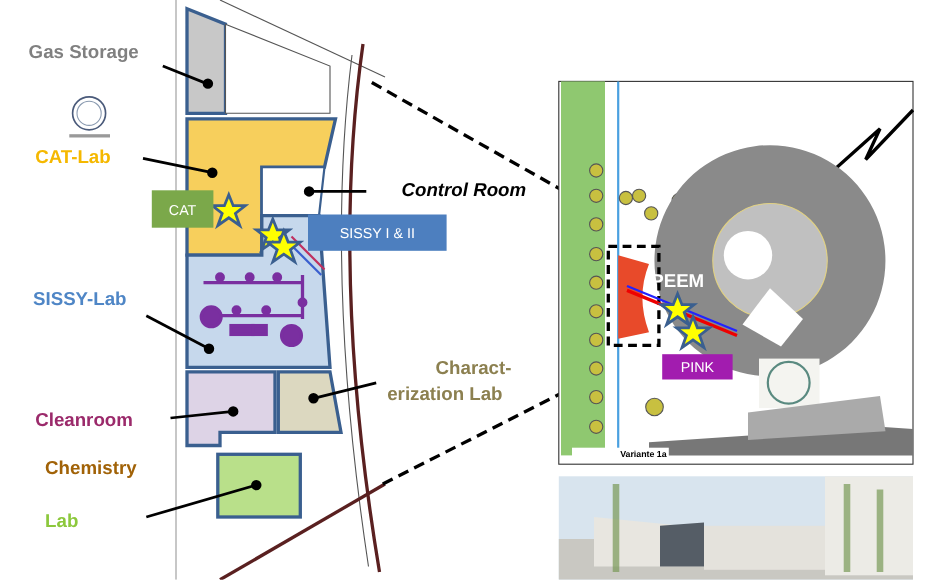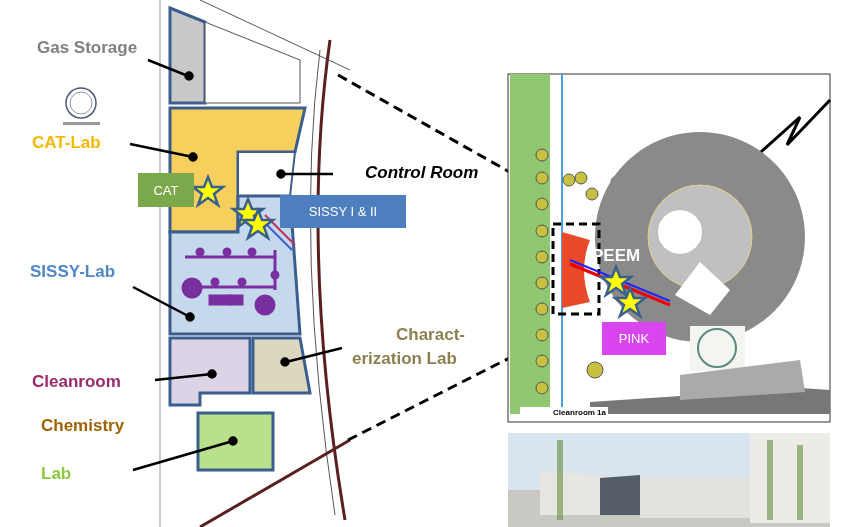--- a/index.html
+++ b/index.html
@@ -133,28 +133,28 @@
   <polygon points="600,478 640,475 640,515 600,515" fill="#555d66"></polygon>
   <rect x="640" y="478" width="110" height="40" fill="#e4e2dc"></rect>
   <rect x="750" y="433" width="80" height="90" fill="#ecebe6"></rect>
   <g stroke="#7a9a58" stroke-width="6" opacity="0.7">
     <line x1="560" y1="440" x2="560" y2="520"></line>
       <line x1="770" y1="440" x2="770" y2="520"></line>
     <line x1="800" y1="445" x2="800" y2="520"></line>
   </g>
 </svg>
 
-<div class="lbl" style="left:26px;top:38px;color:#808080;margin-left:11px;">Gas Storage</div>
+<div class="lbl" style="left:26px;top:38px;color:#808080;">Gas Storage</div>
 <div class="lbl" style="left:32px;top:133px;color:#f5b800;">CAT-Lab</div>
 <div class="lbl" style="left:30px;top:262px;color:#4f86c6;">SISSY-Lab</div>
 <div class="lbl" style="left:32px;top:372px;color:#9b2a6b;">Cleanroom</div>
 <div class="lbl" style="left:41px;top:416px;color:#a16207;">Chemistry</div>
 <div class="lbl" style="left:41px;top:464px;color:#8cc83c;">Lab</div>
 <div class="lbl" style="left:365px;top:163px;color:#000;font-style:italic;">Control Room</div>
 <div class="lbl" style="left:352px;top:325px;color:#8c8050;margin-left:44px;">Charact-</div>
 <div class="lbl" style="left:352px;top:349px;color:#8c8050;">erization Lab</div>
 
 <div class="tag" style="left:138px;top:173px;width:56px;height:34px;background:#7ba84a;">CAT</div>
 <div class="tag" style="left:280px;top:195px;width:126px;height:33px;background:#4d7fbf;">SISSY I &amp; II</div>
 
 <div class="lbl" style="left:592px;top:246px;color:#fff;font-size:17px;">PEEM</div>
-<div class="tag" style="left:602px;top:322px;width:64px;height:33px;background:#d946ef;">PINK</div>
-<div class="abs" style="left:520px;top:407px;width:86px;height:12px;background:#fff;font-size:8px;font-weight:bold;text-align:right;padding-right:2px;line-height:12px;">Cleanroom 1a</div>
+<div class="tag" style="left:602px;top:322px;width:64px;height:23px;background:#a21caf;">PINK</div>
+<div class="abs" style="left:520px;top:407px;width:86px;height:12px;background:#fff;font-size:8px;font-weight:bold;text-align:right;padding-right:2px;line-height:12px;">Variante 1a</div>
 
 </body></html>

